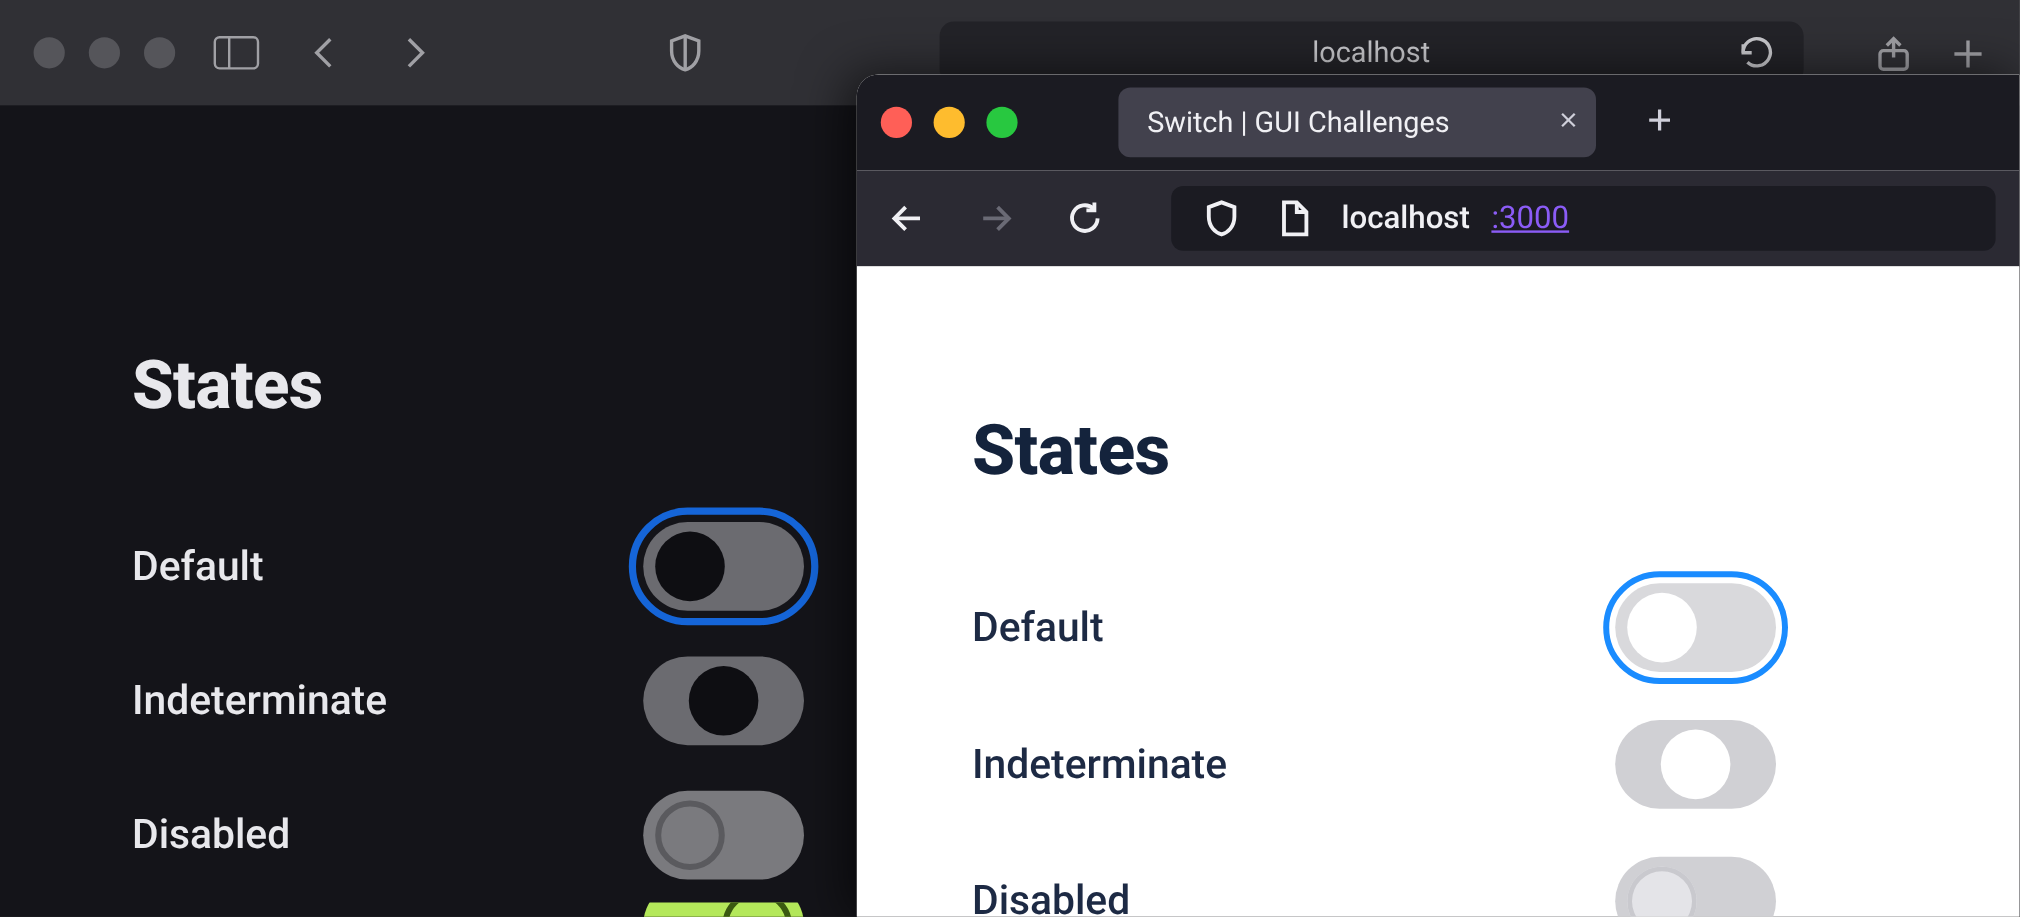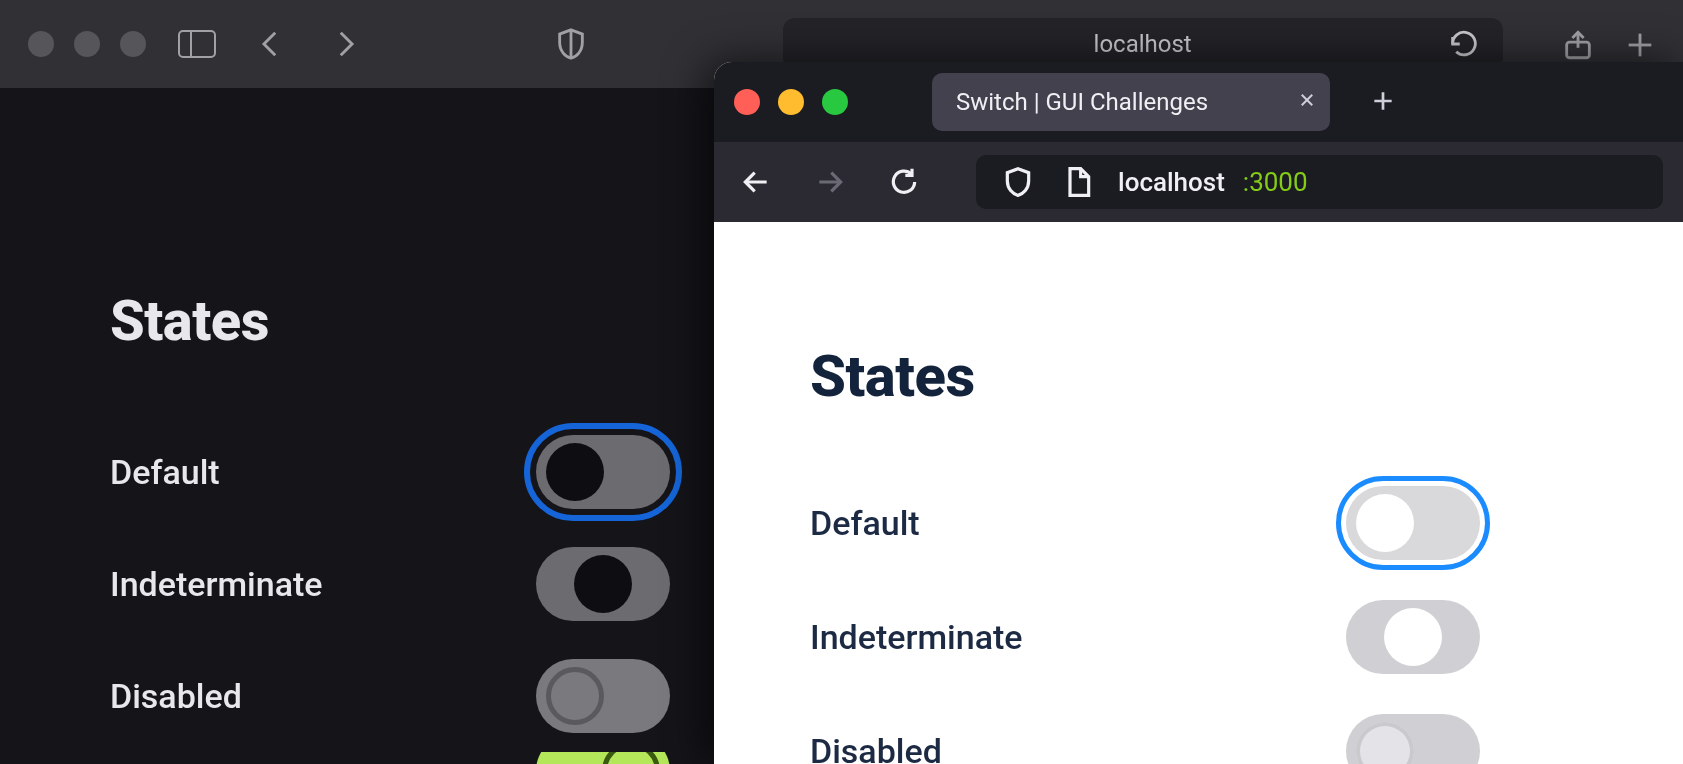--- a/index.html
+++ b/index.html
@@ -55,21 +55,21 @@
   .ff-tab { background: #42414d; height: 58px; border-radius: 10px; display: flex; align-items: center; padding: 0 48px 0 24px; color: #f0f0f4; font-size: 24px; position: relative; min-width: 398px; }
   .ff-tab-close { position: absolute; right: 14px; color: #cfcfda; font-size: 20px; }
   .ff-newtab { color: #cfcfda; font-size: 34px; padding: 0 16px; }
 
   .firefox-toolbar { height: 80px; background: #2b2a33; display: flex; align-items: center; padding: 0 20px; gap: 30px; }
   .ff-icon { color: #f0f0f4; display: flex; align-items: center; justify-content: center; width: 44px; height: 44px; }
   .ff-icon.dim { color: #6a6a75; }
   .ff-icon svg { width: 32px; height: 32px; stroke: currentColor; stroke-width: 2.4; fill: none; }
   .ff-url { flex: 1; height: 54px; background: #1b1b22; border-radius: 10px; display: flex; align-items: center; padding: 0 20px; gap: 18px; color: #f0f0f4; font-size: 26px; margin-left: 20px; }
   .ff-url .host { color: #f0f0f4; font-weight: 500; }
-  .ff-url .port { color: #84cc16; }
+  .ff-url .port { color: #8b5cf6; text-decoration: underline; }
   .ff-url-icons { display: flex; gap: 16px; align-items: center; }
 
   .firefox-content { position: absolute; left: 0; top: 160px; right: 0; bottom: 0; background: #ffffff; padding: 120px 96px 0 96px; color: #1d2a44; }
   .ff-heading { font-size: 58px; font-weight: 800; color: #14233c; margin-bottom: 56px; letter-spacing: -0.5px; }
   .ff-row { display: flex; justify-content: space-between; align-items: center; height: 114px; font-size: 34px; font-weight: 500; color: #1d2a44; }
 
   
   .light-switch .track { width: 134px; height: 74px; border-radius: 40px; position: relative; display: block; }
   .light-switch .thumb { width: 58px; height: 58px; border-radius: 50%; position: absolute; top: 8px; background: #fff; }
   .light-default .track { background: #d9d9dc; }

